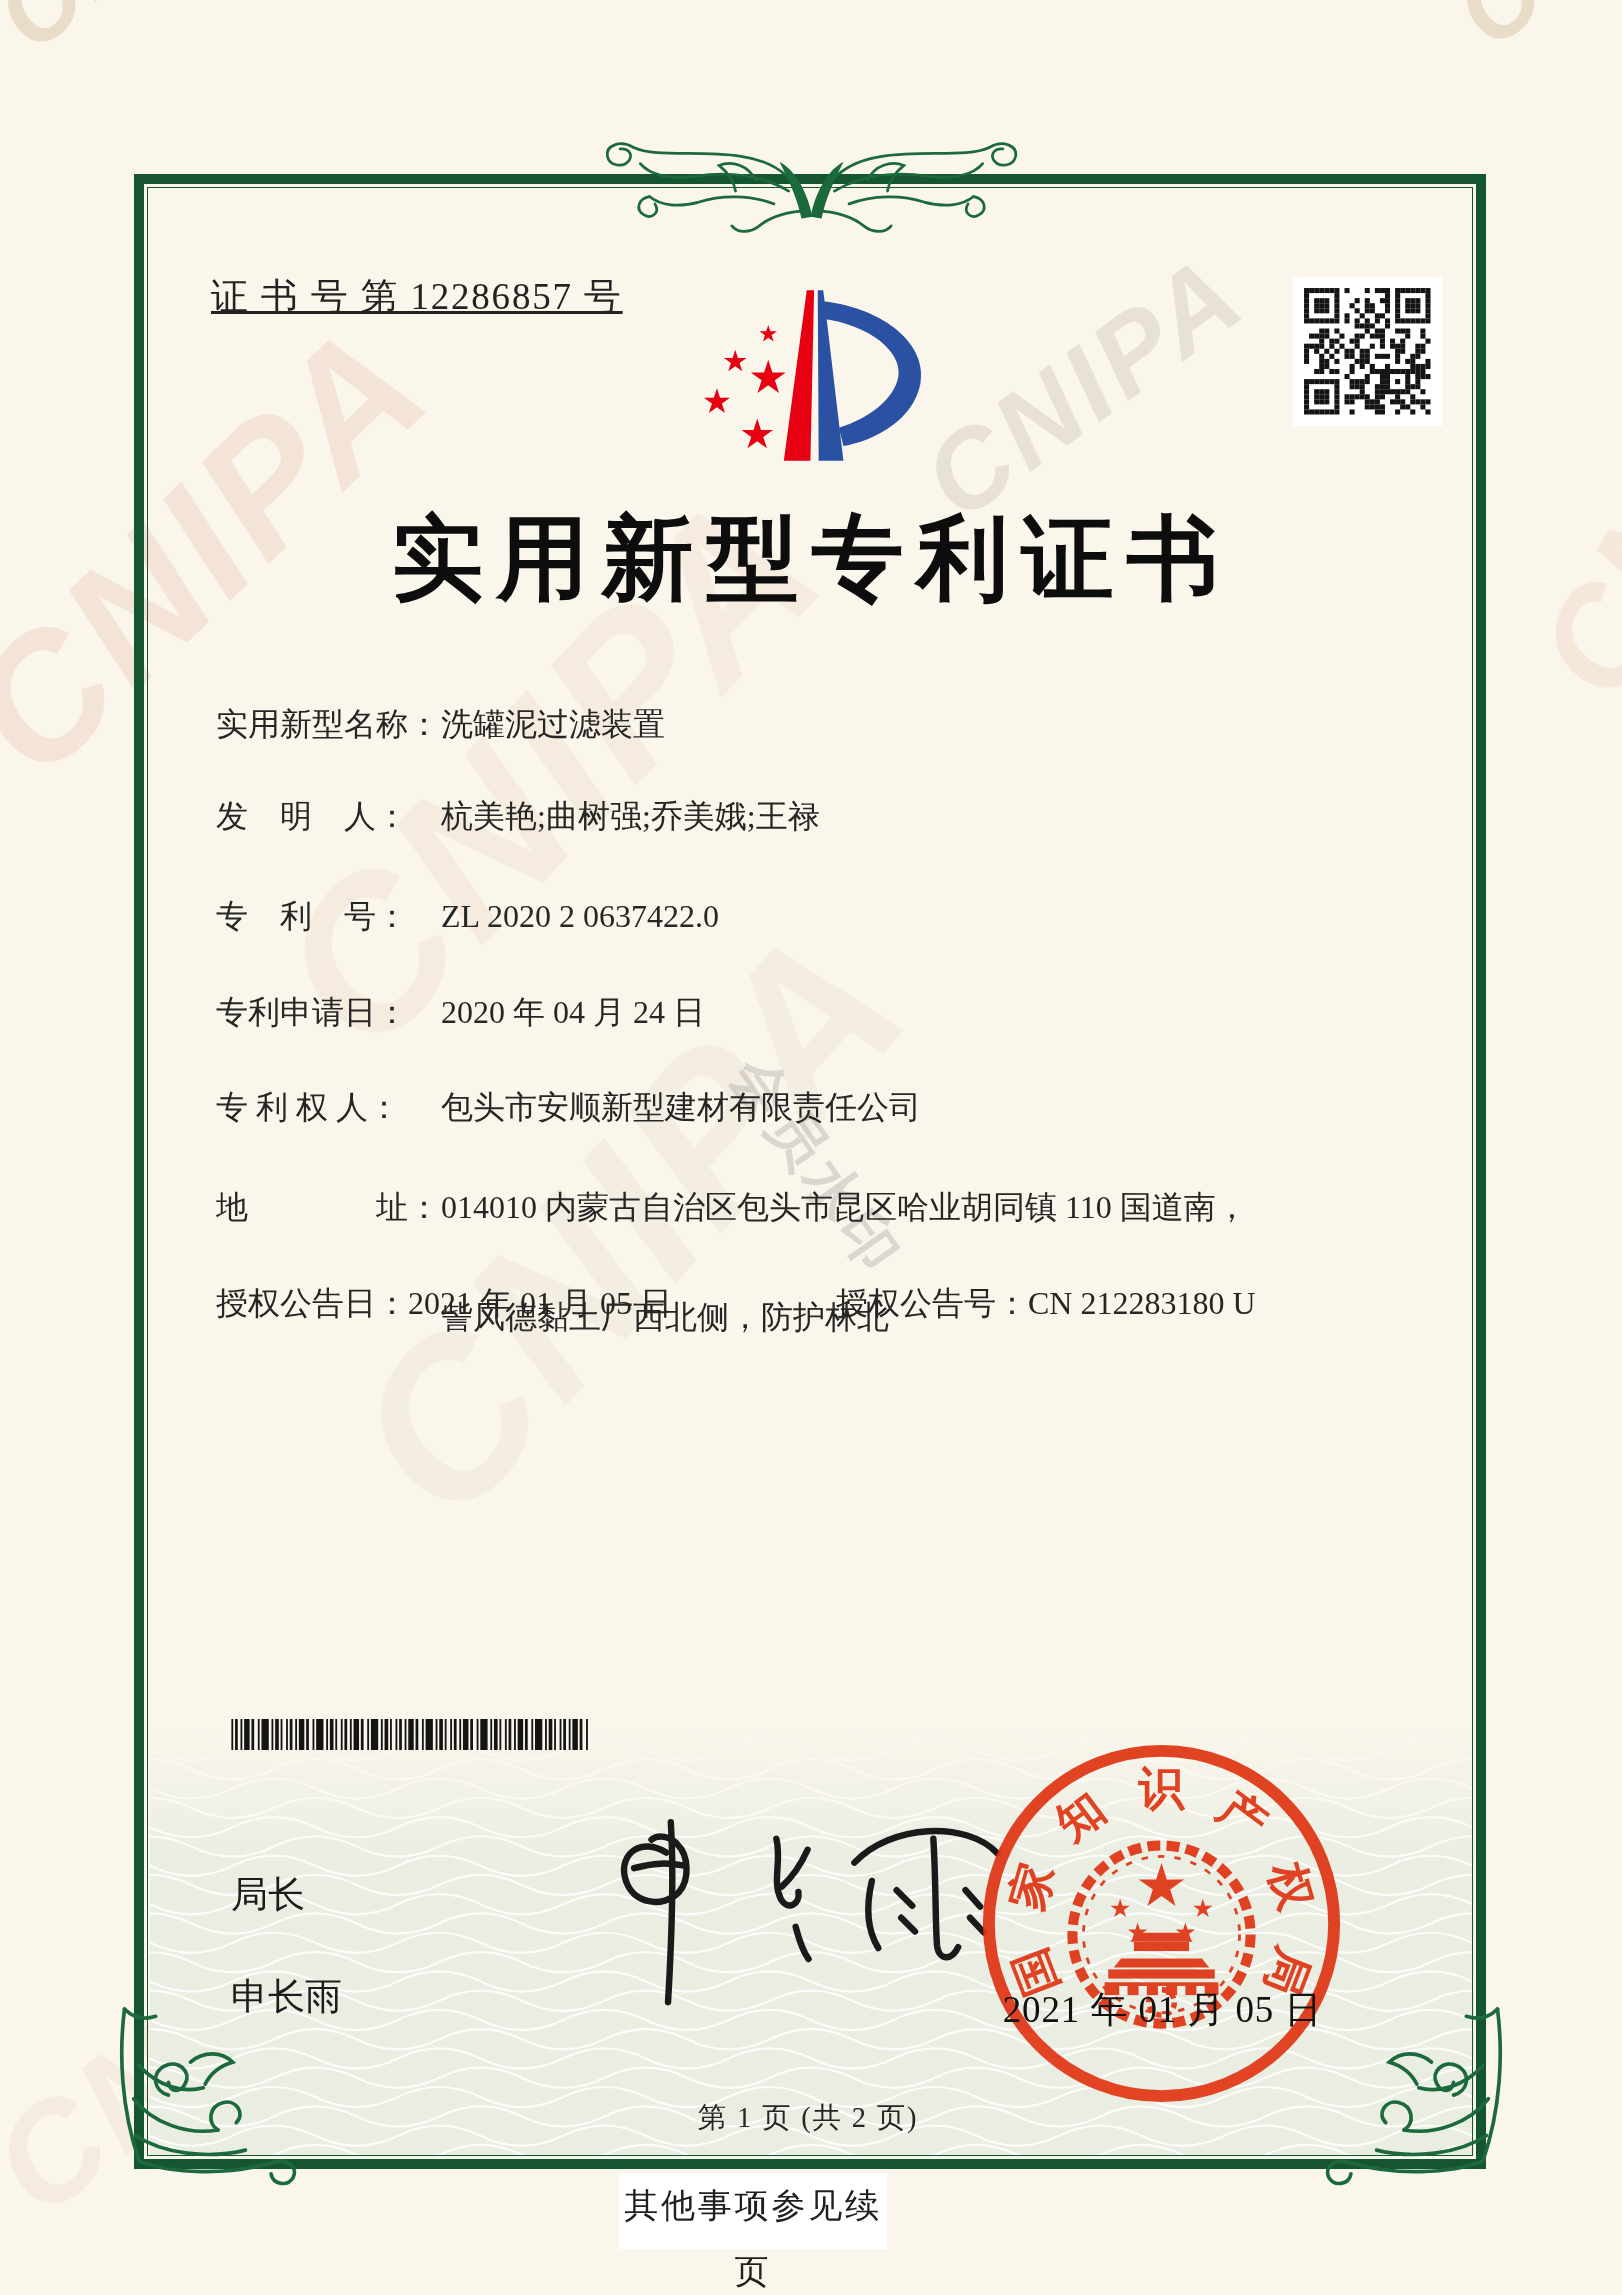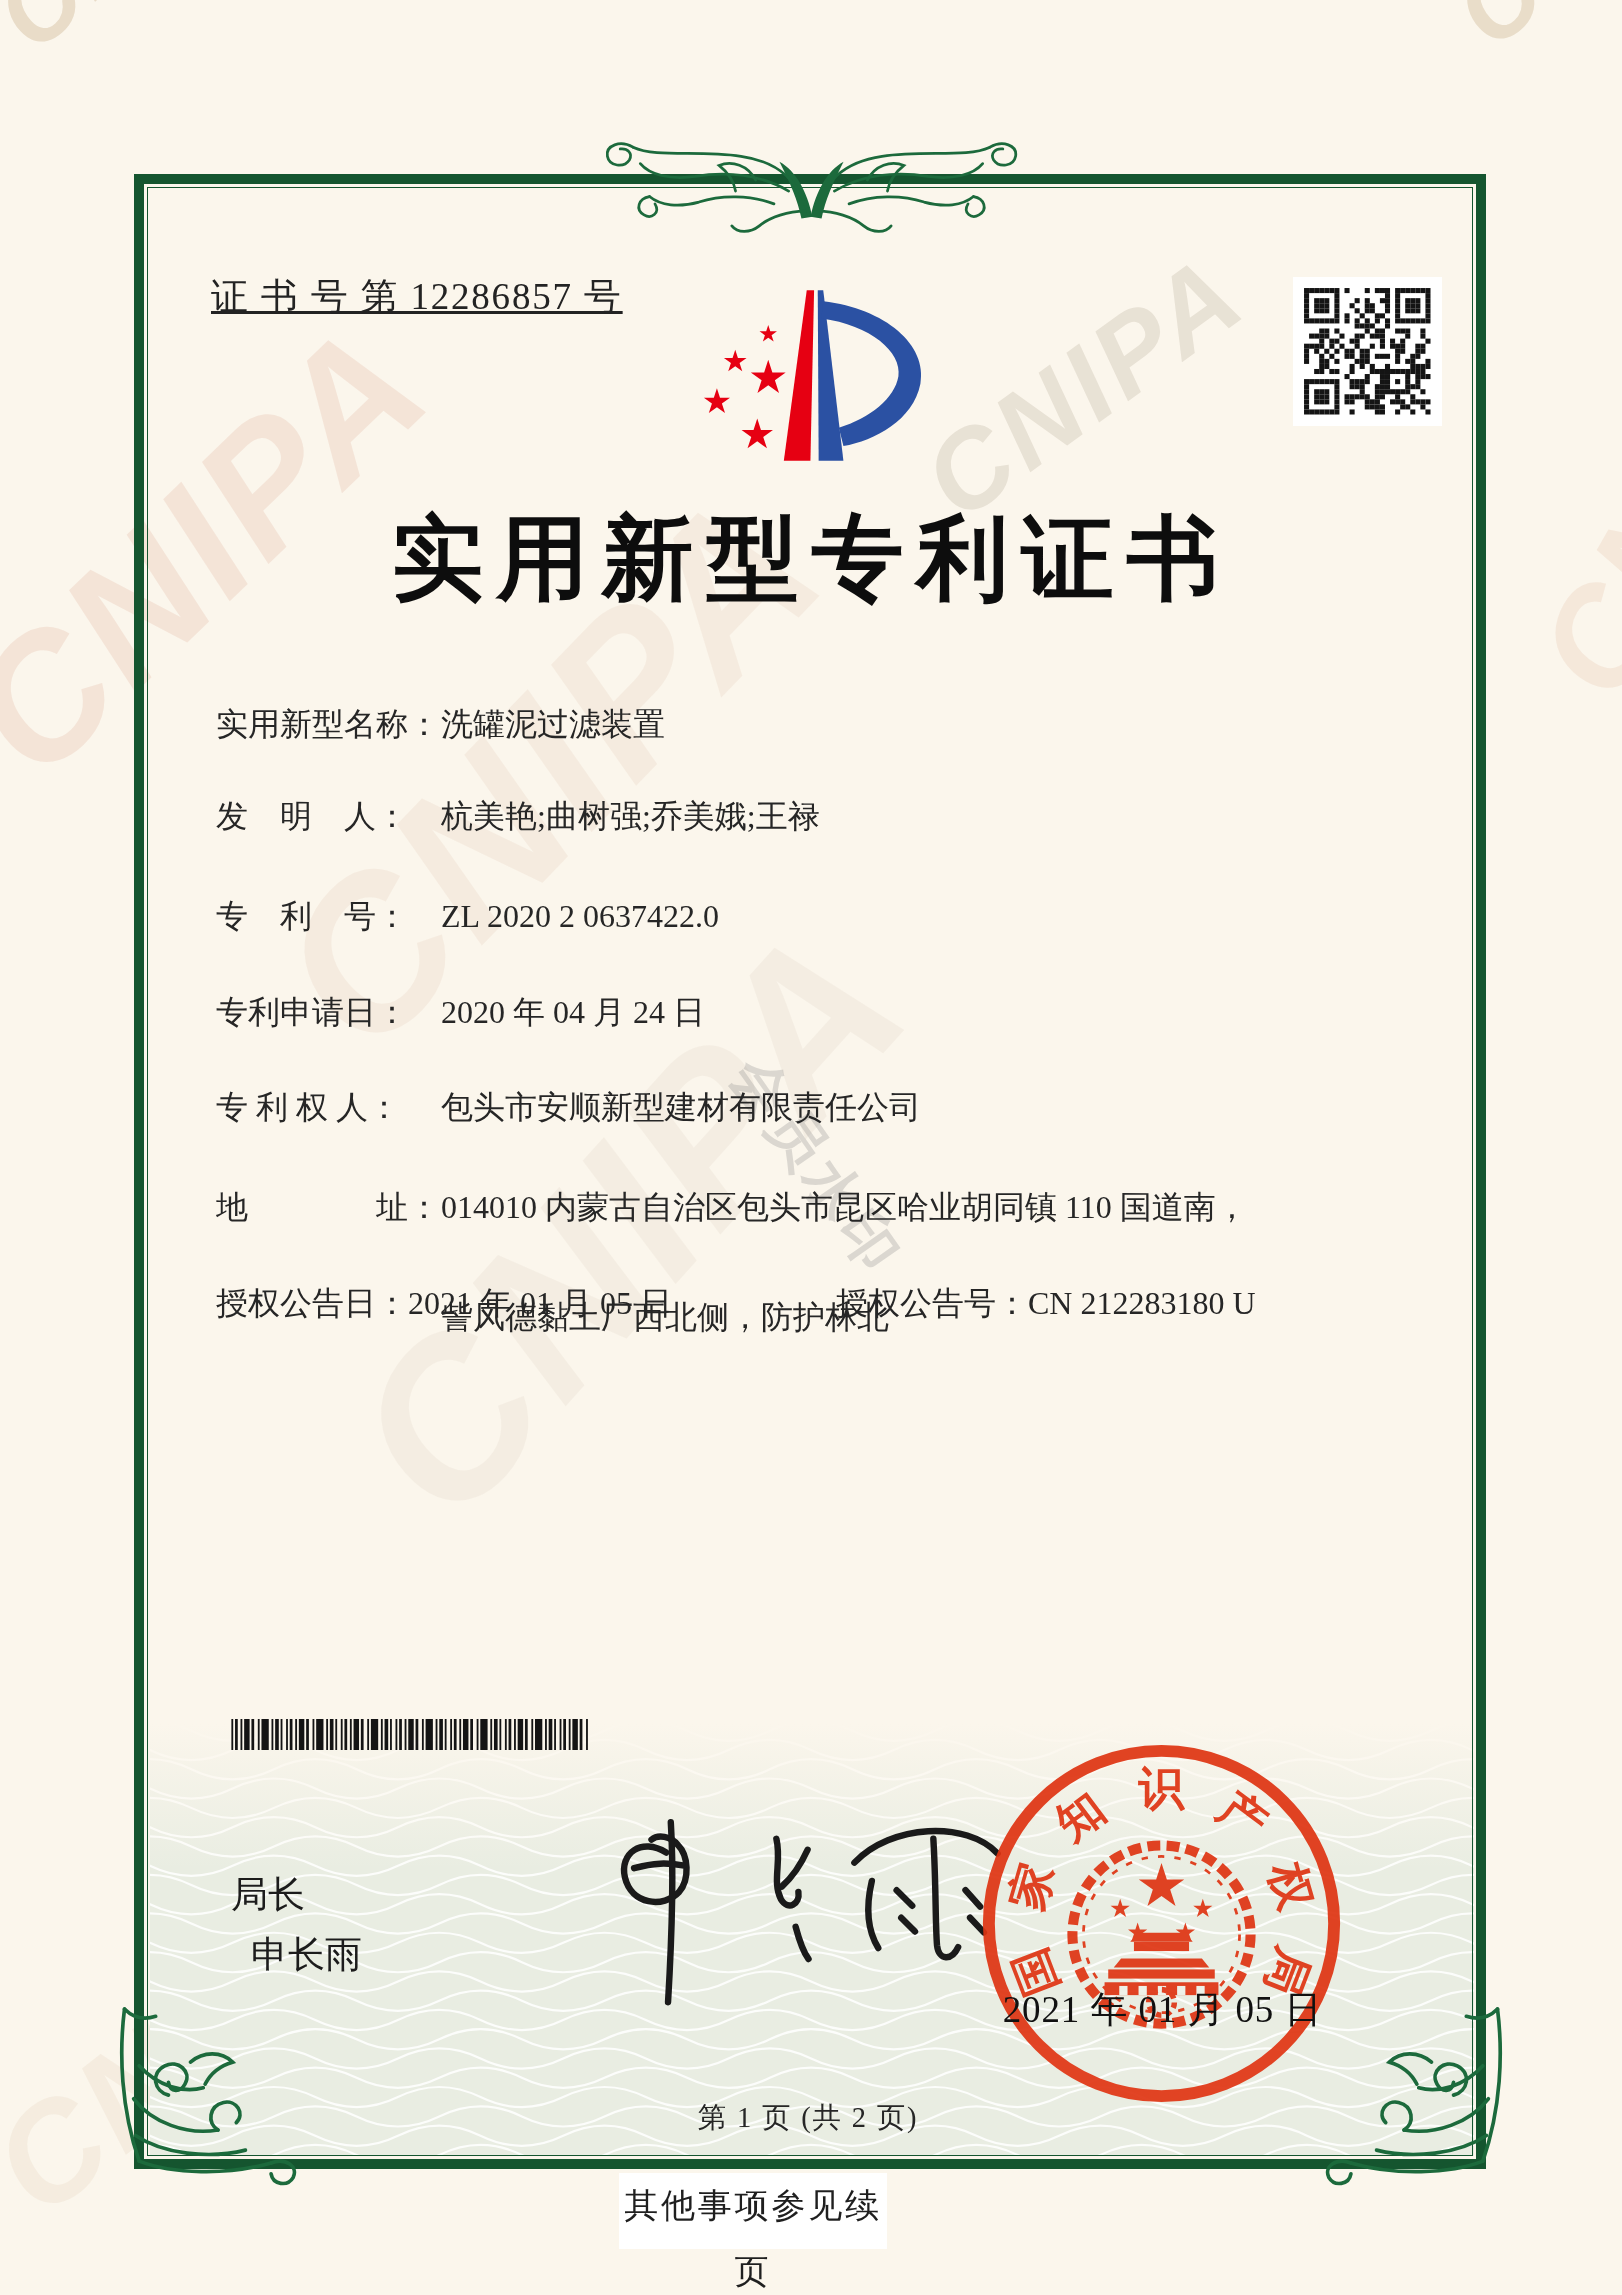--- a/index.html
+++ b/index.html
@@ -27,21 +27,21 @@
   .row{position:absolute;left:216px;font-size:32px;white-space:nowrap;z-index:4;color:#262626;margin-top:12px;}
   .flabel{display:inline-block;min-width:225px;white-space:pre;}
   .fvalue{white-space:pre;}
   #addr2{left:441px;top:1284px;}
   #grant-no{position:absolute;left:620px;top:0;}
   #bodytext{left:216px;top:1331px;width:1205px;font-size:32px;line-height:46px;text-align:justify;z-index:4;color:#1f1f1f;}
   #bodytext p{margin:0;text-indent:2em;}
   #bodytext p+p{margin-top:11px;}
   #barcode{left:230px;top:1719px;z-index:4;}
   #dirtitle{left:231px;top:1870px;font-size:37px;font-family:"Liberation Sans","DejaVu Sans",sans-serif;color:#1c1c1c;z-index:4;}
-  #dirname{left:231px;top:1930px;font-size:37px;font-family:"Liberation Sans","DejaVu Sans",sans-serif;color:#1c1c1c;z-index:4;margin-left:20px;}
+  #dirname{left:231px;top:1972px;font-size:37px;font-family:"Liberation Sans","DejaVu Sans",sans-serif;color:#1c1c1c;z-index:4;}
   #signature{left:579px;top:1811px;z-index:4;}
   #seal{left:976px;top:1738px;z-index:5;}
   #sealdate{left:999px;top:1985px;width:327px;text-align:center;font-size:37px;color:#111;
             letter-spacing:0.9px;z-index:6;white-space:nowrap;}
   #pageinfo{left:134px;top:2099px;width:1348px;text-align:center;font-size:28.5px;letter-spacing:1.8px;z-index:4;color:#262626;}
   #contnote{left:619px;top:2173px;width:268px;height:76px;background:#ffffff;z-index:4;
             text-align:center;line-height:66px;font-size:34px;color:#1f1f1f;letter-spacing:2.8px;}
 </style>
 </head>
 <body>

